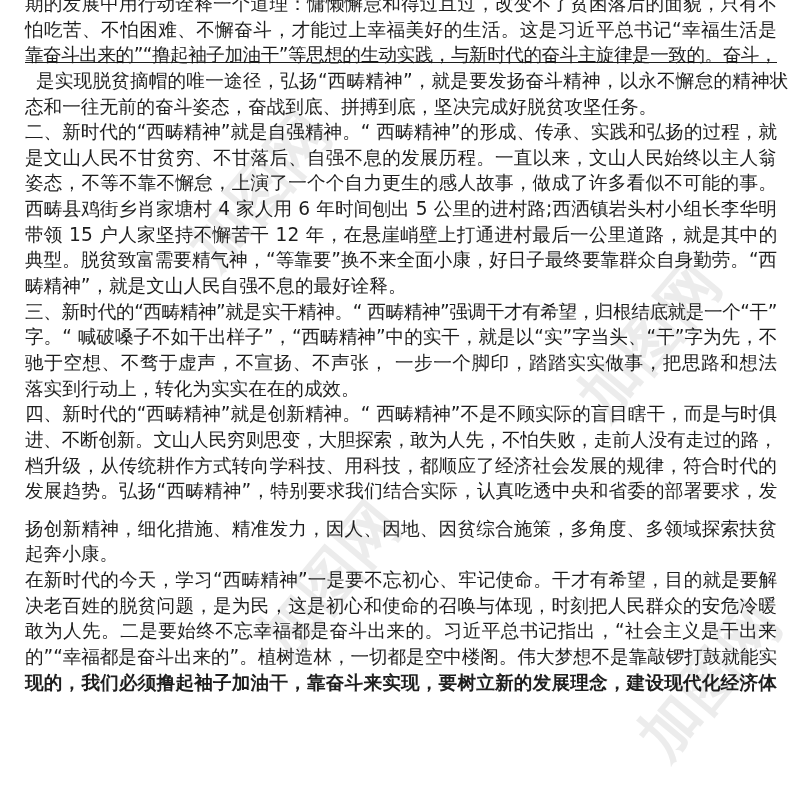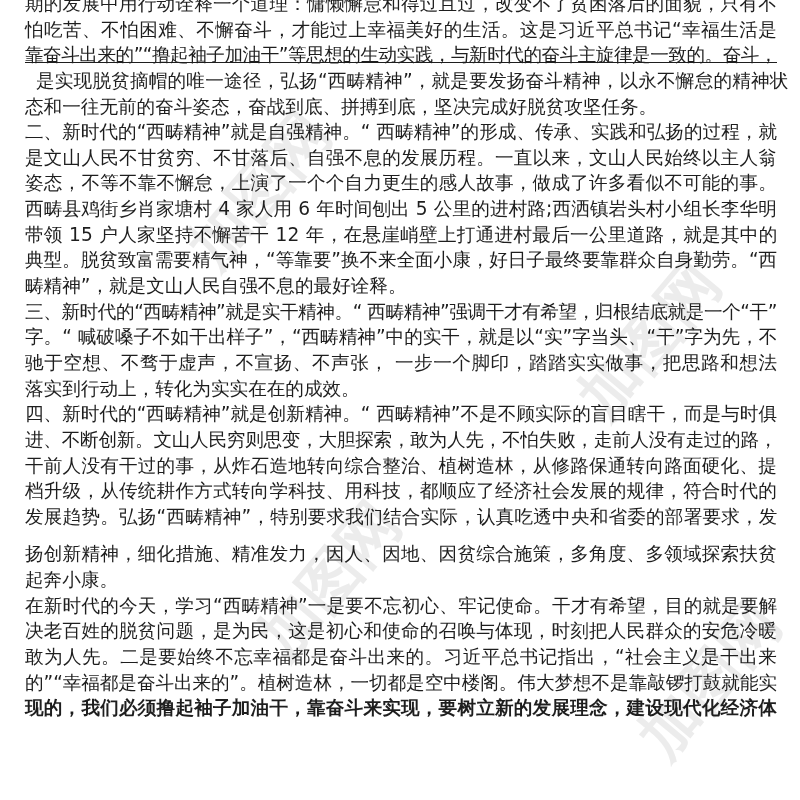--- a/index.html
+++ b/index.html
@@ -42,21 +42,20 @@
     <div class="line" style="display: block; width: auto; letter-spacing: 0.111111px;">西畴县鸡街乡肖家塘村 4 家人用 6 年时间刨出 5 公里的进村路;西洒镇岩头村小组长李华明</div>
     <div class="line" style="display: block; width: auto; letter-spacing: 0.27907px;">带领 15 户人家坚持不懈苦干 12 年，在悬崖峭壁上打通进村最后一公里道路，就是其中的</div>
     <div class="line" style="display: block; width: auto; letter-spacing: -0.0487805px;">典型。脱贫致富需要精气神，“等靠要”换不来全面小康，好日子最终要靠群众自身勤劳。“西</div>
     <div class="line last">畴精神”，就是文山人民自强不息的最好诠释。</div>
     <div class="line" style="display: block; width: auto; letter-spacing: -0.409091px;">三、新时代的“西畴精神”就是实干精神。“ 西畴精神”强调干才有希望，归根结底就是一个“干”</div>
     <div class="line" style="display: block; width: auto; letter-spacing: 0px;">字。“ 喊破嗓子不如干出样子”，“西畴精神”中的实干，就是以“实”字当头、“干”字为先，不</div>
     <div class="line" style="display: block; width: auto; letter-spacing: 0.538462px;">驰于空想、不骛于虚声，不宣扬、不声张， 一步一个脚印，踏踏实实做事，把思路和想法</div>
     <div class="line last">落实到行动上，转化为实实在在的成效。</div>
     <div class="line" style="display: block; width: auto; letter-spacing: 0.0238095px;">四、新时代的“西畴精神”就是创新精神。“ 西畴精神”不是不顾实际的盲目瞎干，而是与时俱</div>
     <div class="line" style="display: block; width: auto; letter-spacing: -0.25px;">进、不断创新。文山人民穷则思变，大胆探索，敢为人先，不怕失败，走前人没有走过的路，</div>
-    <div class="line" style="display: block; width: auto; letter-spacing: 0.205128px;">干前人没有干过的事，从炸石造地转向综合整治、植树造林，从修路保通转向路面硬化、提</div>
     <div class="line" style="display: block; width: auto; letter-spacing: 0.205128px;">档升级，从传统耕作方式转向学科技、用科技，都顺应了经济社会发展的规律，符合时代的</div>
     <div class="line" style="display: block; width: auto; letter-spacing: 0.2px;">发展趋势。弘扬“西畴精神”，特别要求我们结合实际，认真吃透中央和省委的部署要求，发</div>
     <div class="line" style="display: block; width: auto; letter-spacing: 0.205128px; margin-top: 12px;">扬创新精神，细化措施、精准发力，因人、因地、因贫综合施策，多角度、多领域探索扶贫</div>
     <div class="line last">起奔小康。</div>
     <div class="line" style="display: block; width: auto; letter-spacing: 0.2px;">在新时代的今天，学习“西畴精神”一是要不忘初心、牢记使命。干才有希望，目的就是要解</div>
     <div class="line" style="display: block; width: auto; letter-spacing: 0.205128px;">决老百姓的脱贫问题，是为民，这是初心和使命的召唤与体现，时刻把人民群众的安危冷暖</div>
     <div class="line" style="display: block; width: auto; letter-spacing: 0.435897px;">敢为人先。二是要始终不忘幸福都是奋斗出来的。习近平总书记指出，“社会主义是干出来</div>
     <div class="line" style="display: block; width: auto; letter-spacing: -0.0487805px;">的”“幸福都是奋斗出来的”。植树造林，一切都是空中楼阁。伟大梦想不是靠敲锣打鼓就能实</div>
     <div class="line" style="display: block; width: auto; letter-spacing: 0.205128px; font-weight: bold;">现的，我们必须撸起袖子加油干，靠奋斗来实现，要树立新的发展理念，建设现代化经济体</div>
   </div>

